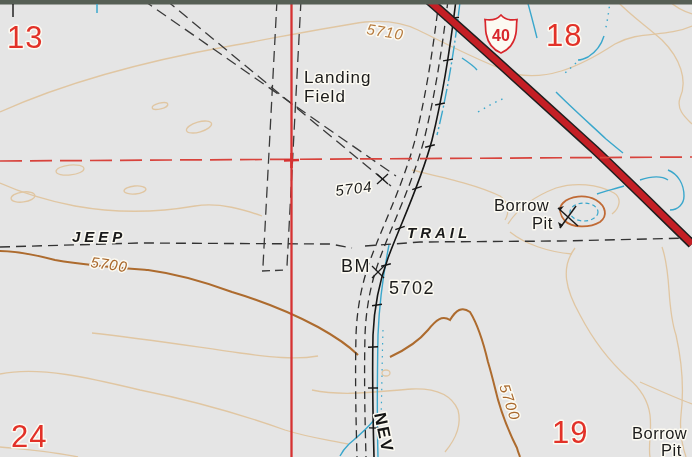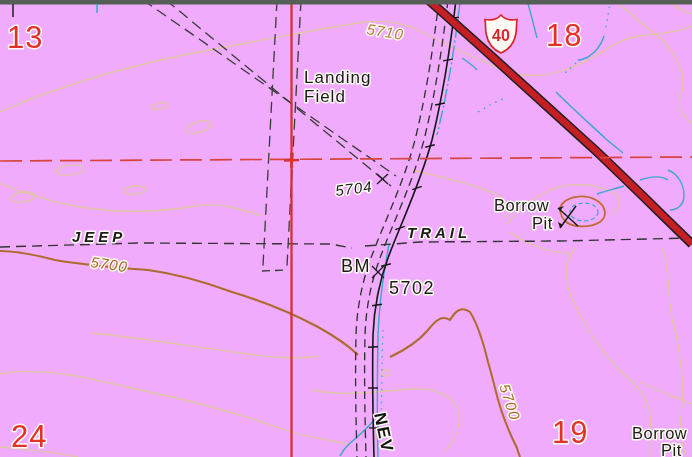--- a/index.html
+++ b/index.html
@@ -1,16 +1,16 @@
 <!DOCTYPE html>
 <html><head>
 <meta charset="utf-8">
 <style>
   html,body{margin:0;padding:0;background:#fcfaf2;overflow:hidden;}
-  .map-wrap{position:relative;width:692px;height:457px;background:#f0abfc;overflow:hidden;
+  .map-wrap{position:relative;width:692px;height:457px;background:#e5e5e5;overflow:hidden;
     font-family:"Liberation Sans",sans-serif;}
   svg{display:block}
   svg text{font-family:"Liberation Sans",sans-serif;paint-order:stroke;stroke:#fcfaf2;
     stroke-width:3px;stroke-linejoin:round;}
   .red-num{font-size:31px;fill:#e23128;letter-spacing:1px;}
   .lbl{fill:#1b1b1b;font-size:17px;letter-spacing:1px;}
   .jeep{fill:#1b1b1b;font-size:15px;font-style:italic;font-weight:700;letter-spacing:4px;}
   .bm{fill:#1b1b1b;font-size:18px;letter-spacing:1.5px;}
   .spot{fill:#1b1b1b;font-size:15px;font-style:italic;letter-spacing:1px;}
   .cont{fill:#b5793c;font-size:15px;font-style:italic;letter-spacing:1px;}

